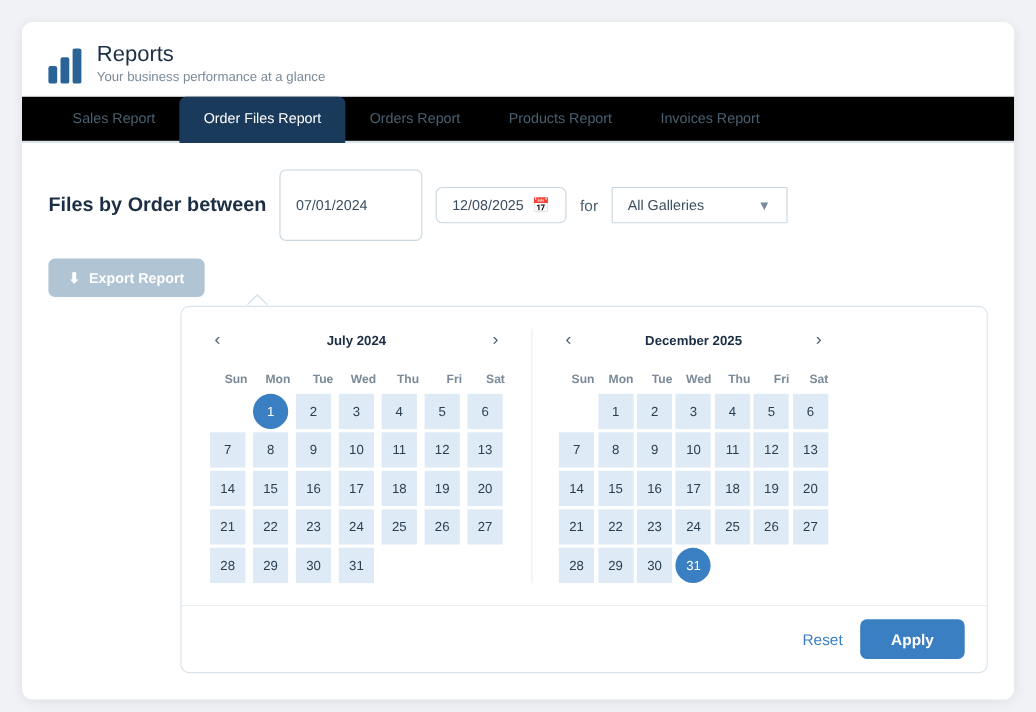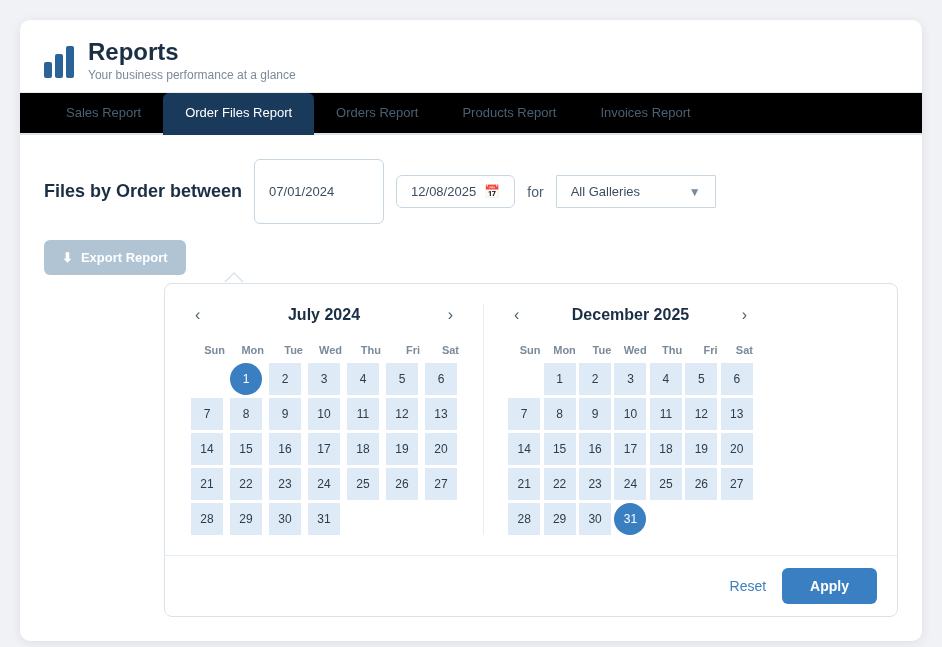--- a/index.html
+++ b/index.html
@@ -38,22 +38,22 @@
     }
     .logo-icon span {
       background: #2a6496;
       border-radius: 2px;
       display: block;
     }
     .logo-icon .bar1 { width: 8px; height: 16px; }
     .logo-icon .bar2 { width: 8px; height: 24px; }
     .logo-icon .bar3 { width: 8px; height: 32px; }
     .header-text h1 {
-      font-size: 24px;
-      font-weight: 700;
+      font-size: 20px;
+      font-weight: 400;
       color: #1a2e44;
     }
     .header-text p {
       font-size: 12px;
       color: #7a8a99;
       margin-top: 2px;
     }
     .tabs {
       display: flex;
       border-bottom: 2px solid #d8e3ec;
@@ -184,21 +184,21 @@
       padding-left: 24px;
       margin-left: 24px;
     }
     .cal-header {
       display: flex;
       align-items: center;
       justify-content: space-between;
       margin-bottom: 14px;
     }
     .cal-header .month-title {
-      font-size: 16px;
+      font-size: 12px;
       font-weight: 600;
       color: #1a2e44;
     }
     .cal-nav {
       background: none;
       border: none;
       cursor: pointer;
       color: #4a6070;
       font-size: 16px;
       padding: 2px 6px;

